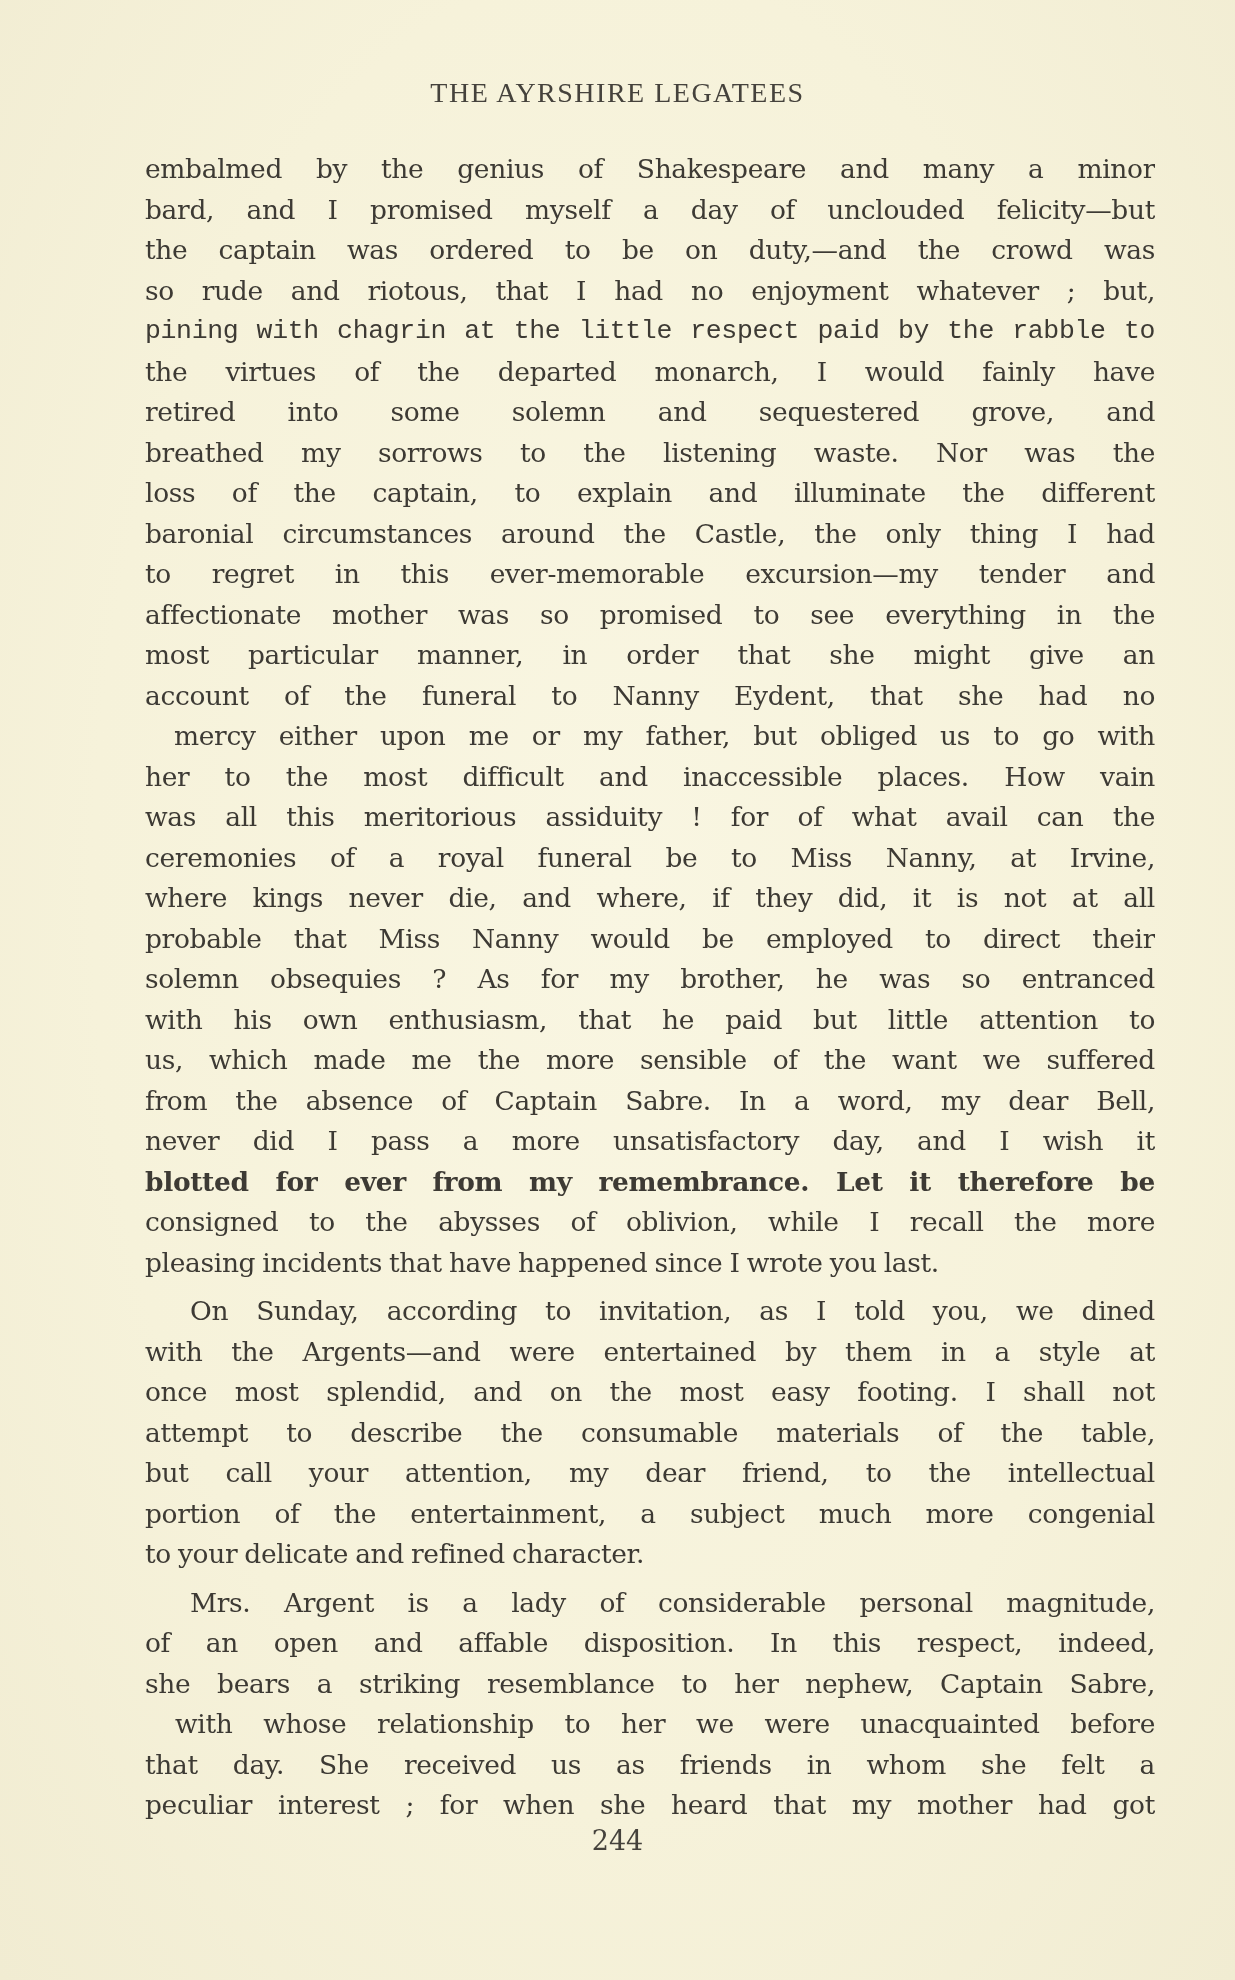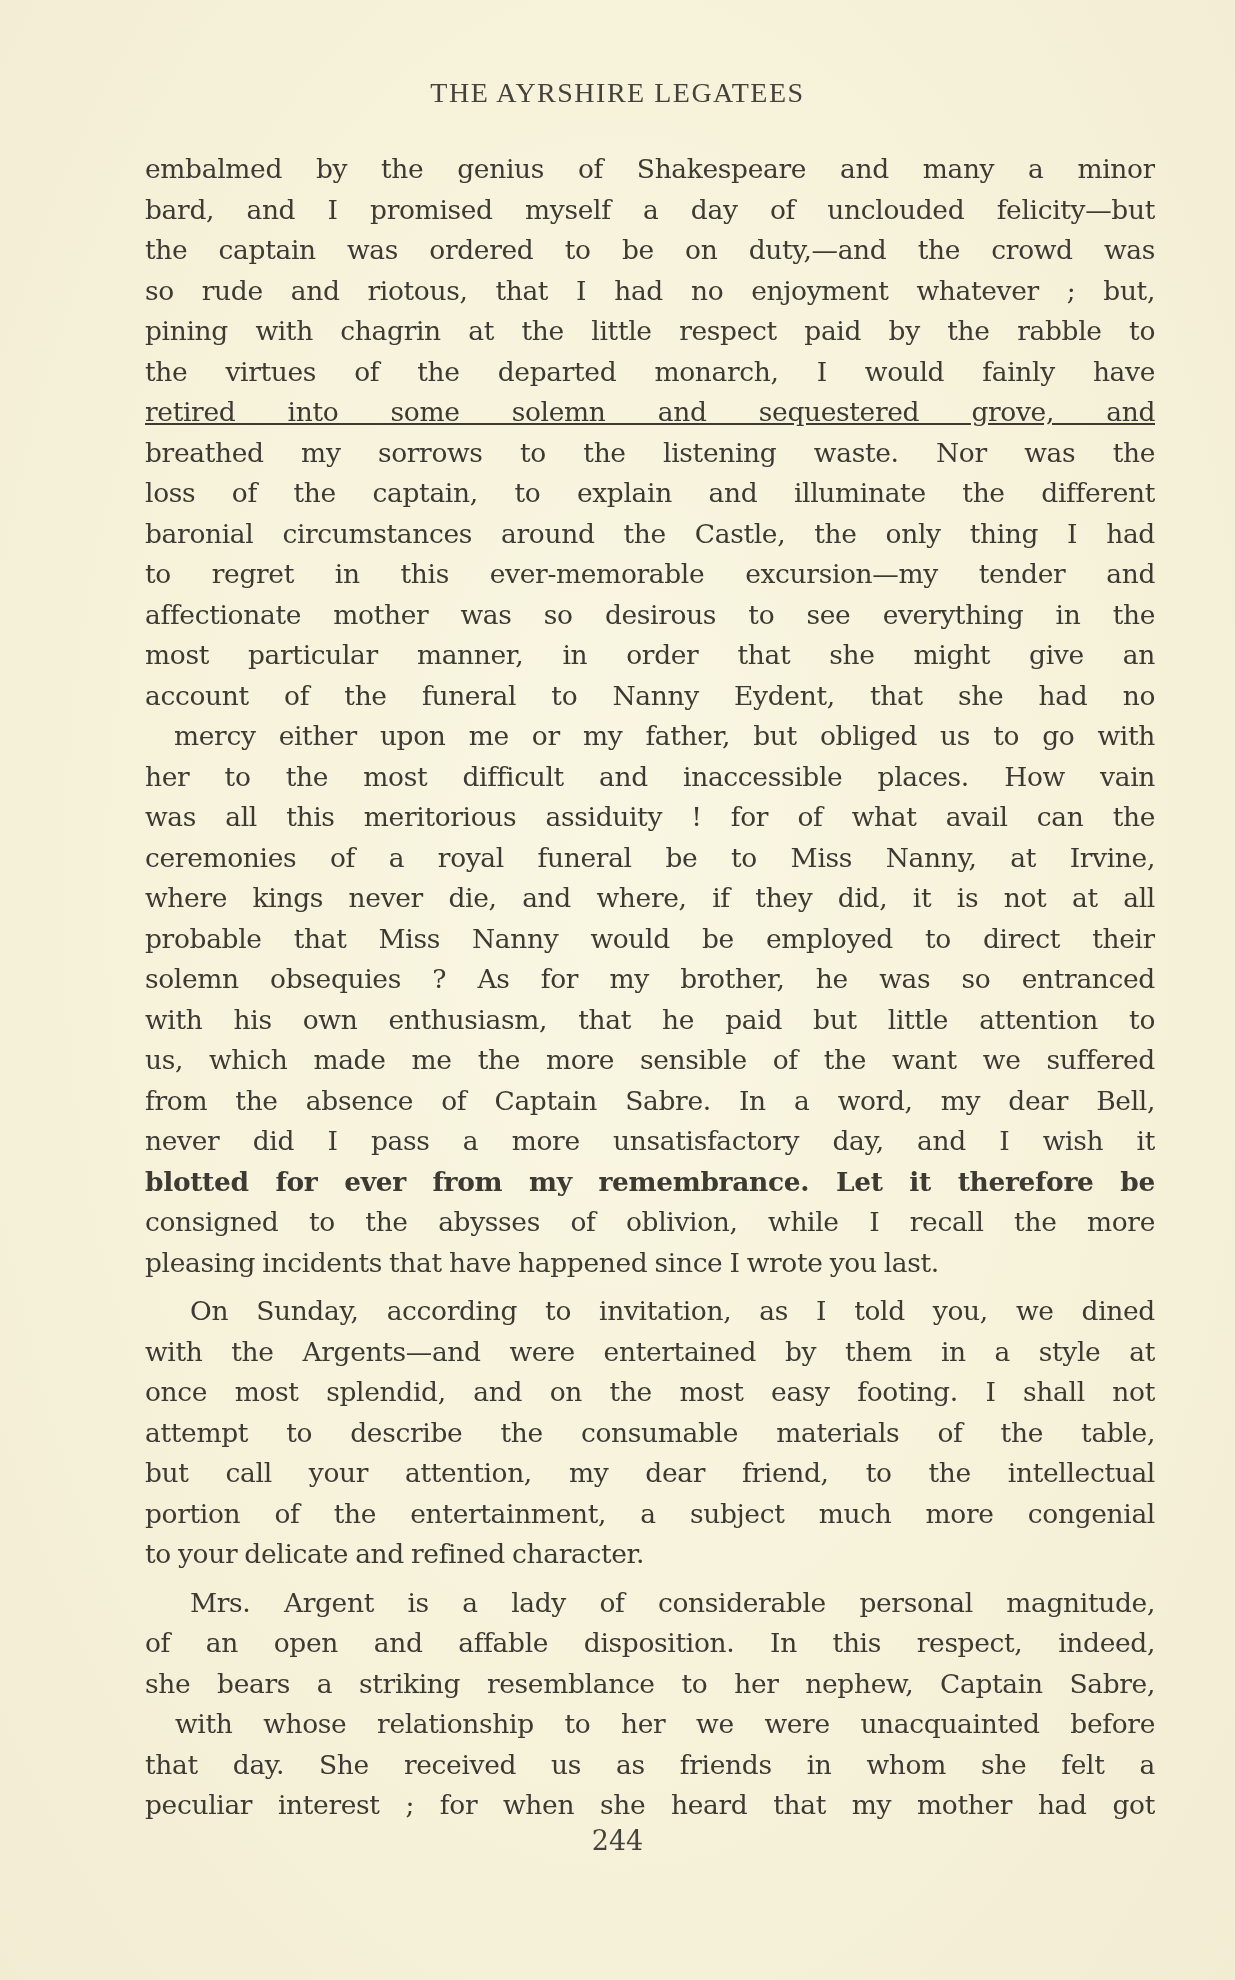--- a/index.html
+++ b/index.html
@@ -77,28 +77,28 @@
 <body>
 
 <div class="page">
   <div class="running-head">THE AYRSHIRE LEGATEES</div>
 
   <div class="text-block" id="text-block">
       <div class="line" style="white-space: normal; overflow: hidden;">embalmed by the genius of Shakespeare and many a minor</div>
       <div class="line" style="white-space: normal; overflow: hidden;">bard, and I promised myself a day of unclouded felicity—but</div>
       <div class="line" style="white-space: normal; overflow: hidden;">the captain was ordered to be on duty,—and the crowd was</div>
       <div class="line" style="white-space: normal; overflow: hidden;">so rude and riotous, that I had no enjoyment whatever ; but,</div>
-      <div class="line" style="white-space: normal; overflow: hidden;">pining with chagrin at the little respect paid by the rabble to</div>
+      <div class="line" style="white-space: normal; overflow: hidden; font-family: Liberation Mono, monospace;">pining with chagrin at the little respect paid by the rabble to</div>
       <div class="line" style="white-space: normal; overflow: hidden;">the virtues of the departed monarch, I would fainly have</div>
-      <div class="line" style="white-space: normal; overflow: hidden; text-decoration: underline;">retired into some solemn and sequestered grove, and</div>
+      <div class="line" style="white-space: normal; overflow: hidden;">retired into some solemn and sequestered grove, and</div>
       <div class="line" style="white-space: normal; overflow: hidden;">breathed my sorrows to the listening waste.  Nor was the</div>
       <div class="line" style="white-space: normal; overflow: hidden;">loss of the captain, to explain and illuminate the different</div>
       <div class="line" style="white-space: normal; overflow: hidden;">baronial circumstances around the Castle, the only thing I had</div>
       <div class="line" style="white-space: normal; overflow: hidden;">to regret in this ever-memorable excursion—my tender and</div>
-      <div class="line" style="white-space: normal; overflow: hidden;">affectionate mother was so desirous to see everything in the</div>
+      <div class="line" style="white-space: normal; overflow: hidden;">affectionate mother was so promised to see everything in the</div>
       <div class="line" style="white-space: normal; overflow: hidden;">most particular manner, in order that she might give an</div>
       <div class="line" style="white-space: normal; overflow: hidden;">account of the funeral to Nanny Eydent, that she had no</div>
       <div class="line" style="white-space: normal; overflow: hidden; margin-left: 29px;">mercy either upon me or my father, but obliged us to go with</div>
       <div class="line" style="white-space: normal; overflow: hidden;">her to the most difficult and inaccessible places.  How vain</div>
       <div class="line" style="white-space: normal; overflow: hidden;">was all this meritorious assiduity ! for of what avail can the</div>
       <div class="line" style="white-space: normal; overflow: hidden;">ceremonies of a royal funeral be to Miss Nanny, at Irvine,</div>
       <div class="line" style="white-space: normal; overflow: hidden;">where kings never die, and where, if they did, it is not at all</div>
       <div class="line" style="white-space: normal; overflow: hidden;">probable that Miss Nanny would be employed to direct their</div>
       <div class="line" style="white-space: normal; overflow: hidden;">solemn obsequies ?  As for my brother, he was so entranced</div>
       <div class="line" style="white-space: normal; overflow: hidden;">with his own enthusiasm, that he paid but little attention to</div>

